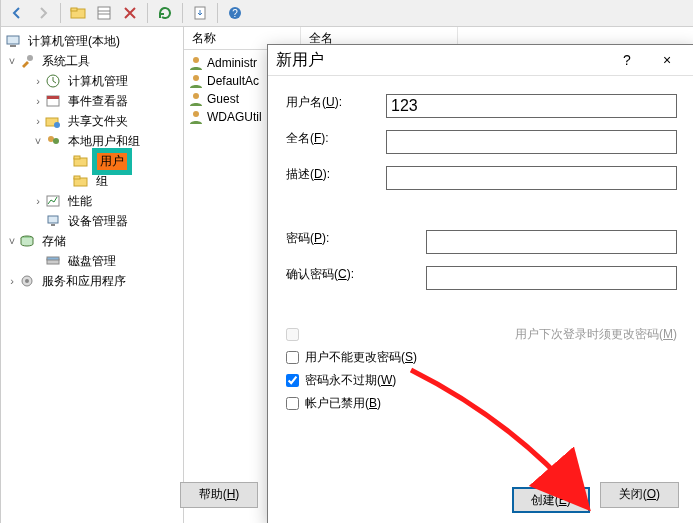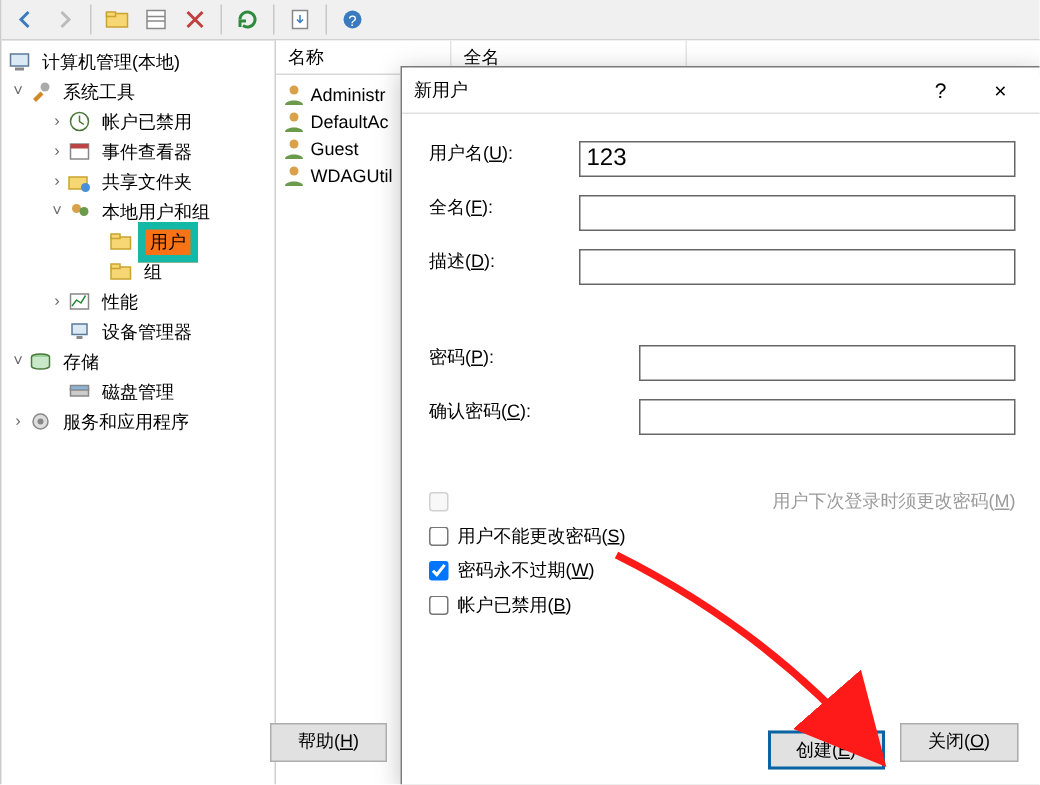--- a/index.html
+++ b/index.html
@@ -21,21 +21,21 @@
 .list-pane{flex:1;position:relative;}
 .list-header{display:flex;height:22px;border-bottom:1px solid #d8d8d8;background:#fff;}
 .list-header .col{padding:3px 8px;border-right:1px solid #e5e5e5;}
 .col-name{width:100px;} .col-full{width:140px;} .col-desc{flex:1;margin-top:21px;}
 .list-items{padding:4px 0;}
 .list-row{display:flex;align-items:center;height:18px;padding-left:4px;}
 .list-row .usr-icon{width:16px;height:16px;margin-right:3px;}
 
 .dialog{position:absolute;left:266px;top:44px;width:427px;height:478px;background:#fff;border:1px solid #7a7a7a;box-shadow:0 4px 16px rgba(0,0,0,.25);}
 .dlg-title{height:30px;display:flex;align-items:center;padding:0 8px;border-bottom:1px solid #e0e0e0;}
-.dlg-title .ttl{flex:1;font-size:12px;}
+.dlg-title .ttl{flex:1;font-size:16px;}
 .dlg-title .btn{width:40px;height:28px;display:flex;align-items:center;justify-content:center;font-size:14px;}
 .dlg-body{padding:18px 18px 8px 18px;}
 .form-row{display:flex;align-items:flex-start;margin-bottom:12px;}
 .form-row .lbl{width:100px;}
 .form-row input[type=text],.form-row input[type=password]{flex:1;height:22px;border:1px solid #666;padding:0 4px;font-family:inherit;font-size:16px;}
 .chk-row{display:flex;align-items:center;margin:6px 0;}
 .chk-row input{margin:0 6px 0 0;}
 .chk-row.disabled{color:#9a9a9a;justify-content:space-between;}
 .underline{text-decoration:underline;}
 .dlg-buttons{position:absolute;bottom:10px;right:16px;display:flex;gap:10px;align-items:center;}
@@ -128,21 +128,21 @@
           <span class="tree-label">系统工具</span>
         </div>
         <div class="tree-row indent-2">
           <span class="tree-toggle">›</span>
           <span class="tree-icon">
               <svg width="16" height="16">
                 <circle cx="8" cy="8" r="6" fill="#fff" stroke="#4a7a3a"></circle>
                 <path d="M8 4v4l3 2" stroke="#4a7a3a" fill="none"></path>
               </svg>
             </span>
-          <span class="tree-label">帐户已禁用</span>
+          <span class="tree-label">计算机管理</span>
         </div>
         <div class="tree-row indent-2">
           <span class="tree-toggle">›</span>
           <span class="tree-icon">
               <svg width="16" height="16">
                 <rect x="2" y="3" width="12" height="10" fill="#fff" stroke="#888"></rect>
                 <rect x="2" y="3" width="12" height="3" fill="#b44"></rect>
               </svg>
             </span>
           <span class="tree-label">事件查看器</span>

